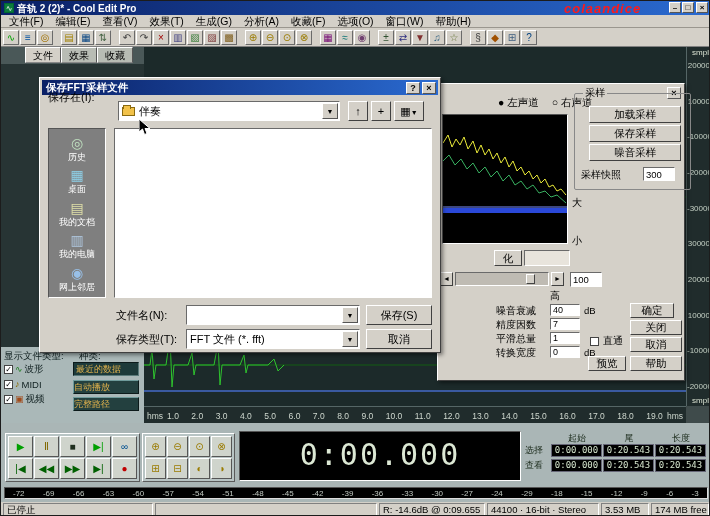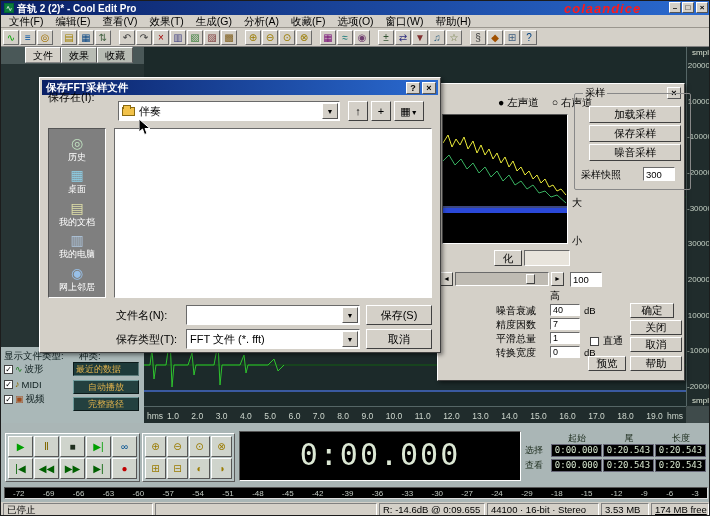--- a/index.html
+++ b/index.html
@@ -27,21 +27,21 @@
   .orgtab{width:36px;height:16px;background:#b8bcb4;border:1px solid;border-color:#fff #555 #888 #fff;font-size:10px;text-align:center;line-height:15px;color:#000;}
   .orgtab:first-child{background:#d4d0c8;}
   .orgbody{position:absolute;left:0;top:17px;width:143px;height:283px;background:#273434;}
   .orgpanel{position:absolute;left:0;top:300px;width:143px;height:80px;background:#aab8b8;border-top:1px solid #descr;}
   .olabel{position:absolute;font-size:9.5px;color:#102020;white-space:nowrap;}
   .typerow{position:absolute;left:3px;display:flex;align-items:center;height:12px;}
   .cbx{width:9px;height:9px;background:#fff;border:1px solid #444;font-size:8px;line-height:8px;text-align:center;color:#000;margin-right:2px;flex:0 0 auto;}
   .tico{font-size:9px;margin-right:2px;}
   .tlabel{font-size:9.5px;color:#102020;white-space:nowrap;}
   .dcombo{position:absolute;background:#1d3a3a;color:#e0b24c;font-size:9px;line-height:12px;padding:0 2px;border:1px solid;border-color:#0c1a1a #5a7a7a #5a7a7a #0c1a1a;white-space:nowrap;overflow:hidden;}
-  .dbtn{position:absolute;background:#23403f;color:#e0b24c;font-size:9px;text-align:center;border:1px solid;border-color:#6f9b9b #0c1a1a #0c1a1a #6f9b9b;}
+  .dbtn{position:absolute;background:#23403f;color:#e0b24c;font-size:9px;border:1px solid;border-color:#6f9b9b #0c1a1a #0c1a1a #6f9b9b;}
   
   .waveform{left:143px;top:46px;width:542px;height:359px;background:#1c2a2a;}
   .vruler{left:685px;top:46px;width:25px;height:359px;background:#202c2c;border-left:1px solid #566;color:#cfd8cf;}
   .vruler .unit{position:absolute;right:2px;font-size:8px;color:#d8e0d0;}
   .vticks{position:absolute;left:0;top:14px;width:25px;height:330px;display:flex;flex-direction:column;justify-content:space-between;}
   .vtick{font-size:8px;text-align:right;padding-right:2px;color:#c4d0c4;}
   .hruler{left:143px;top:405px;width:542px;height:17px;background:#202c2c;border-top:1px solid #566;display:flex;justify-content:space-between;align-items:flex-end;padding:0 3px 2px 3px;}
   .htick{font-size:8.5px;color:#cfd8cf;}
   
   .tray{left:0;top:422px;width:710px;height:94px;background:#aab6b6;}
@@ -336,21 +336,21 @@
       <span class="mtick" data-name="meter-tick">-6</span>
       <span class="mtick" data-name="meter-tick">-3</span>
     </div>
 
   <div class="t statusbar" data-name="status-bar">
     <span class="scell" style="left:2px;width:150px;" data-name="status-state">已停止</span>
     <span class="scell" style="left:154px;width:222px;" data-name="status-middle"></span>
     <span class="scell" style="left:378px;width:106px;" data-name="status-level">R: -14.6dB @ 0:09.655</span>
     <span class="scell" style="left:486px;width:112px;" data-name="status-format">44100 · 16-bit · Stereo</span>
     <span class="scell" style="left:600px;width:48px;" data-name="status-size">3.53 MB</span>
-    <span class="scell" style="left:650px;width:58px;text-decoration:underline;" data-name="status-free">174 MB free</span>
+    <span class="scell" style="left:650px;width:58px;" data-name="status-free">174 MB free</span>
   </div>
 
   <div class="t dlg" style="left:436px;top:82px;width:248px;height:298px;z-index:10;" data-name="noise-reduction-dialog">
     <span class="dbtnsm" style="right:3px;top:3px;" data-name="noise-dialog-close-icon">×</span>
 
     <div style="position:absolute;left:60px;top:12px;" data-name="channel-radio-group">
       <span class="radio" data-name="left-channel-radio"><span data-name="radio-on-icon">●</span> <span data-name="left-channel-label">左声道</span></span>
       <span class="radio" data-name="right-channel-radio"><span data-name="radio-off-icon">○</span> <span data-name="right-channel-label">右声道</span></span>
     </div>
 

